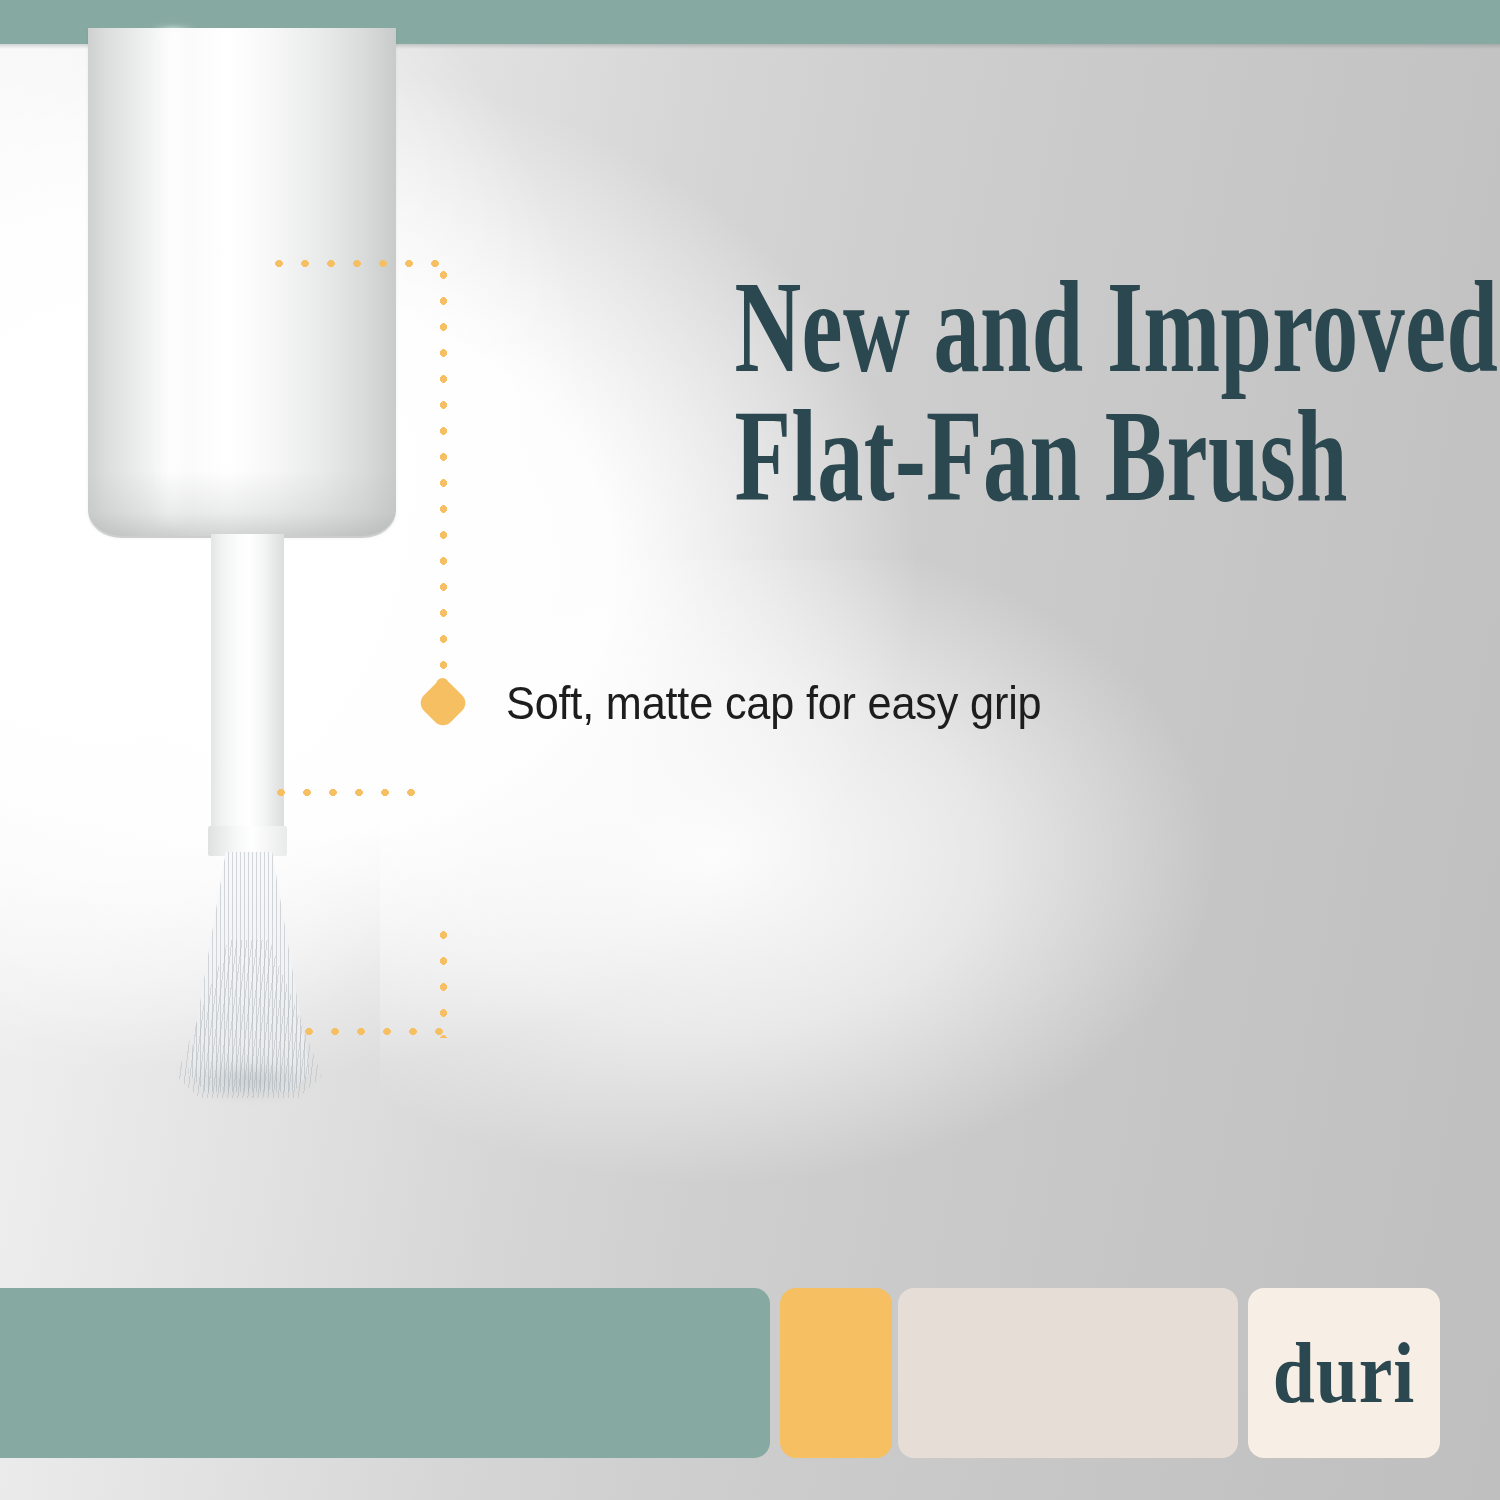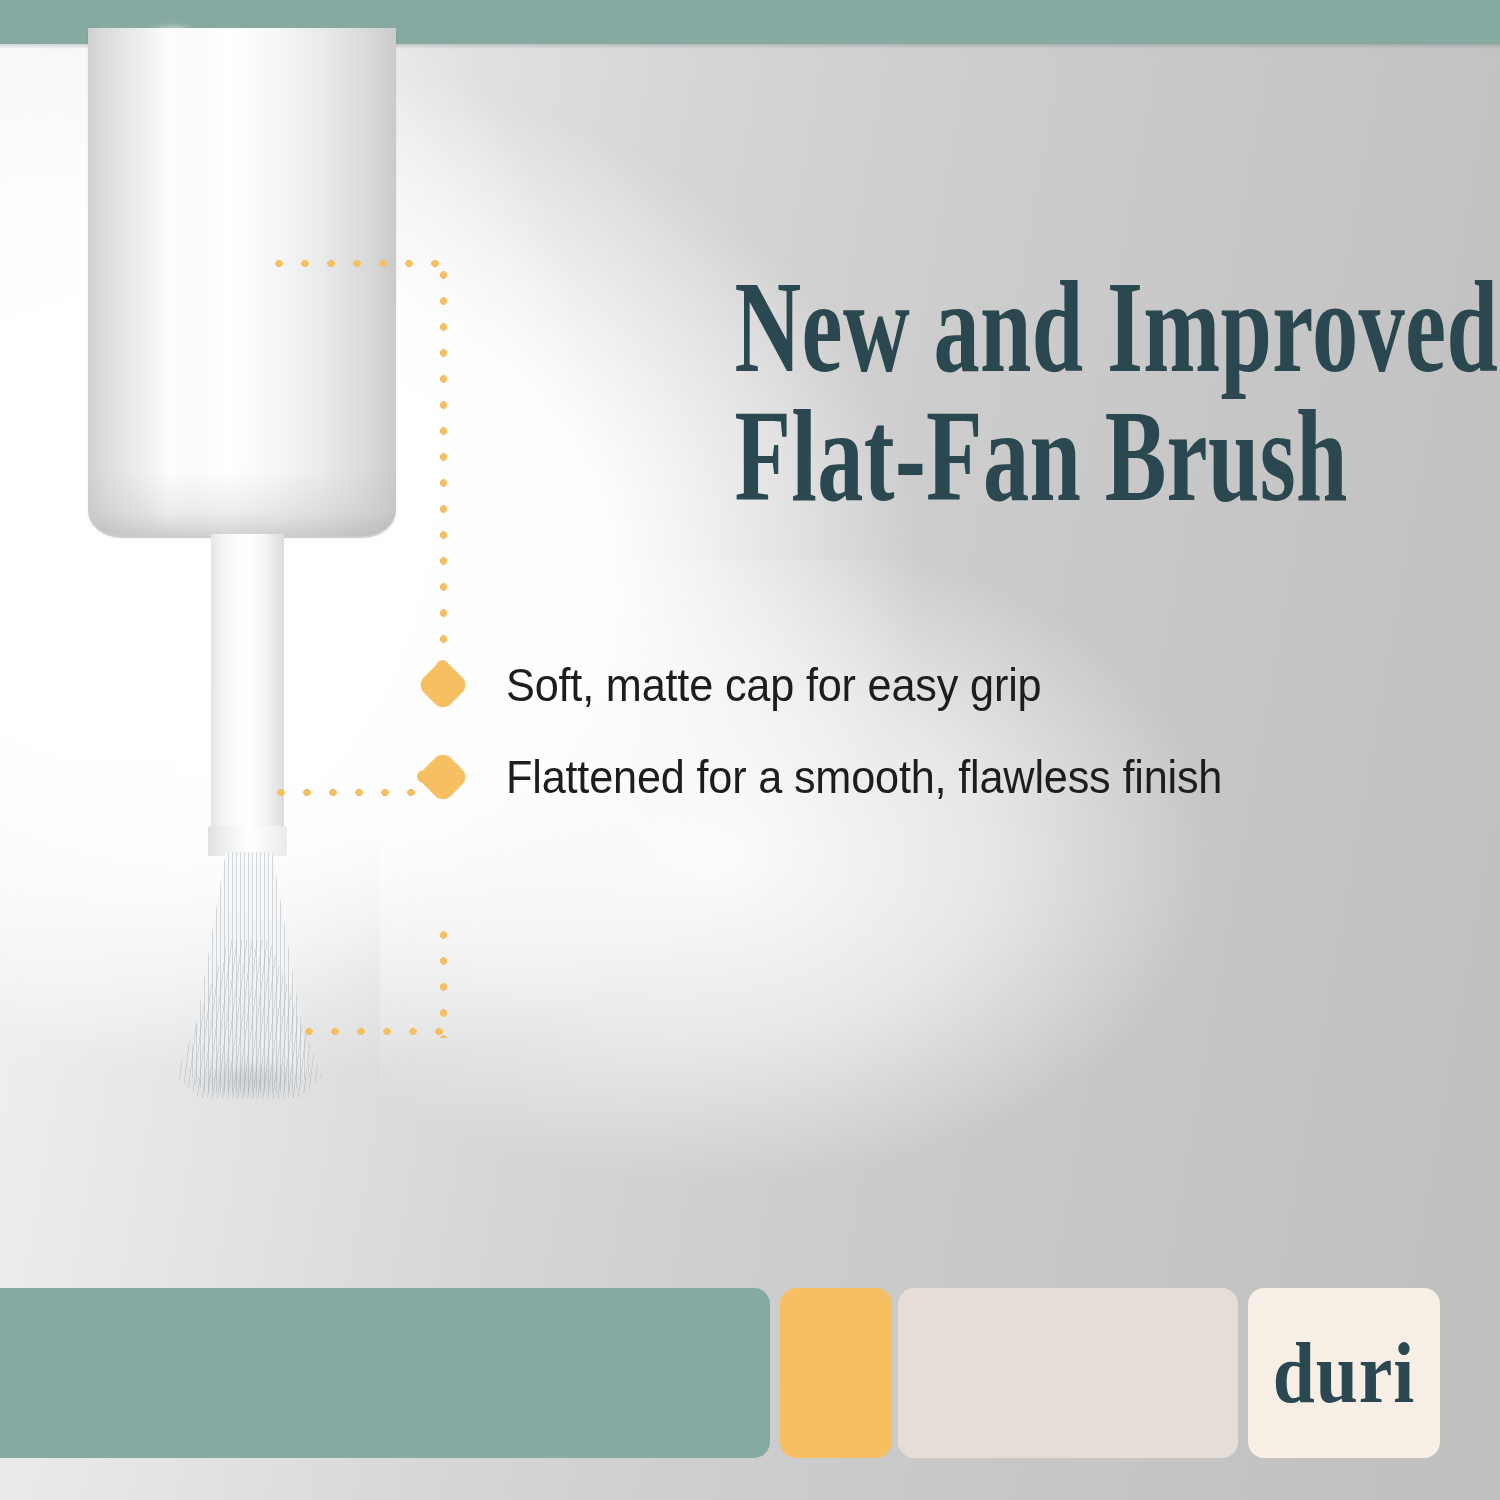--- a/index.html
+++ b/index.html
@@ -191,21 +191,21 @@
     text-align: center;
     transform: scaleX(0.70);
     transform-origin: center top;
   }
   .headline .line { display: block; white-space: nowrap; }
 
   
   .features {
     position: absolute;
     left: 420px;
-    top: 648px;
+    top: 666px;
     width: 1040px;
     text-align: right;
   }
   .feature-row {
     position: relative;
     display: flex;
     align-items: center;
     height: 74px;
     margin-bottom: 18px;
   }
@@ -318,27 +318,20 @@
   <div class="features">
 
     <div class="feature-row">
       <span class="bullet">
         <span class="dia"></span>
           <span class="nub nub-top"></span>
       </span>
       <span class="feature-text">Soft, matte cap for easy grip</span>
     </div>
 
-    <div class="feature-row">
-      <span class="bullet">
-        <span class="dia"></span>
-          <span class="nub nub-left"></span>
-      </span>
-      <span class="feature-text">Flattened for a smooth, flawless finish</span>
-    </div>
 
 
   </div>
 
   <div class="footer">
     <div class="fblock fb-green"></div>
     <div class="fblock fb-orange"></div>
     <div class="fblock fb-beige"></div>
     <div class="fblock fb-cream"></div>
   </div>

